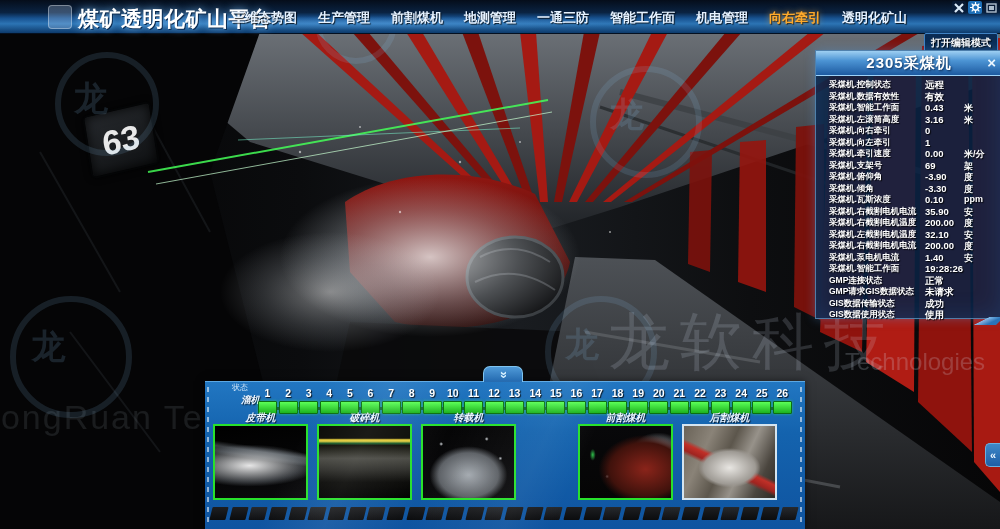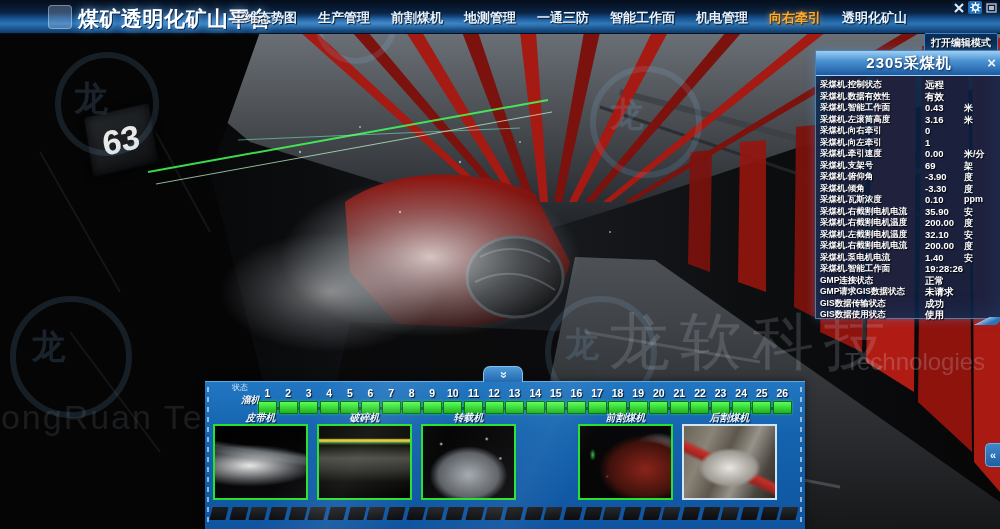--- a/index.html
+++ b/index.html
@@ -44,21 +44,21 @@
     background:rgba(10,35,68,.87);border:1px solid rgba(130,200,255,.55);
     box-shadow:0 0 10px rgba(80,160,240,.35),inset 0 0 25px rgba(40,110,190,.25);}
   .dp-head{position:relative;height:24px;background:linear-gradient(180deg,#9ecff2 0%,#4c94d4 40%,#1d5aa0 100%);
     border-bottom:1px solid rgba(160,215,255,.6);}
   .dp-title{display:block;text-align:center;line-height:24px;font-size:15px;font-weight:bold;color:#fff;
     letter-spacing:1px;text-shadow:1px 1px 2px rgba(10,40,80,.9);}
   .dp-close{position:absolute;right:6px;top:2px;font-size:15px;font-weight:bold;color:#eaf6ff;cursor:pointer;line-height:20px;}
   .dp-body{position:relative;padding-top:3px;}
   .dp-row{position:relative;height:11.5px;}
   .dp-row span{position:absolute;top:0;color:#fff;white-space:nowrap;text-shadow:1px 1px 1px rgba(0,0,0,.85);font-weight:bold;}
-  .dp-row .lbl{left:4px;font-size:8.5px;}
+  .dp-row .lbl{left:13px;font-size:8.5px;}
   .dp-row .val{left:109px;font-size:9.5px;}
   .dp-row .unit{left:148px;font-size:9px;}
   .dp-corner{position:absolute;right:2px;bottom:-7px;width:30px;height:8px;
     background:linear-gradient(135deg,transparent 40%,rgba(140,205,255,.85) 42%,#2a74b8 75%);transform:skewX(-45deg);}
 
   
   .bottom-panel{position:absolute;left:205px;top:381px;width:600px;height:148px;
     background:linear-gradient(180deg,#2277c2 0%,#1463ae 35%,#0f54a0 100%);
     box-shadow:inset 0 1px 0 rgba(140,210,255,.55),0 0 8px rgba(0,0,0,.5);}
   .bp-sheen{position:absolute;inset:0;pointer-events:none;

